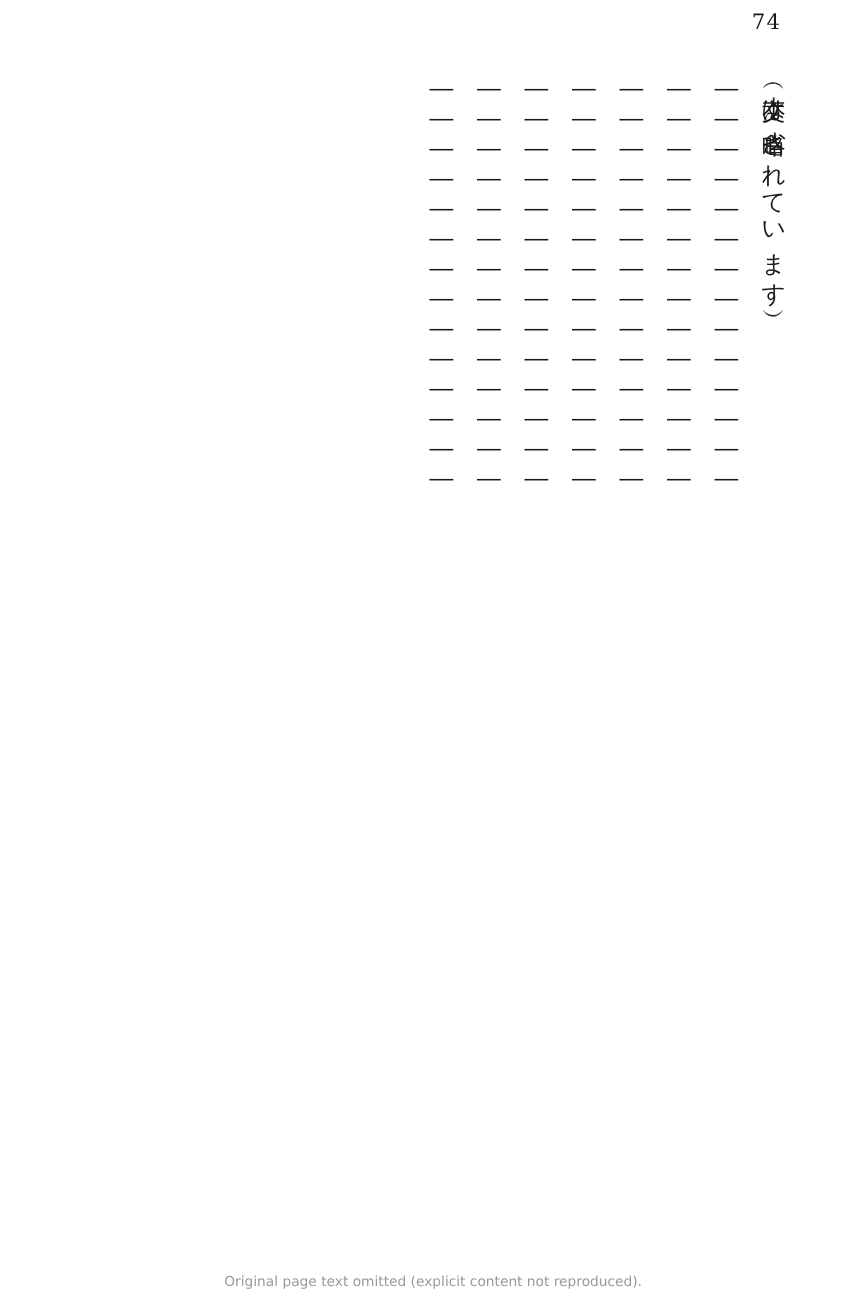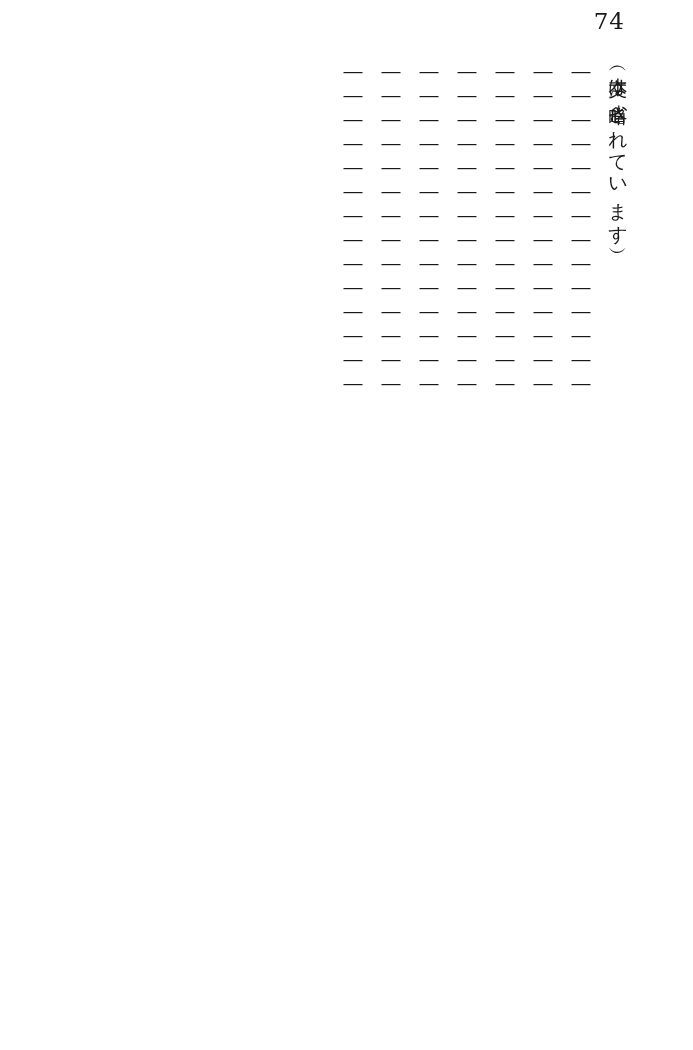--- a/index.html
+++ b/index.html
@@ -13,21 +13,21 @@
     height: 1050px;
     background: #ffffff;
     font-family: "DejaVu Serif", serif;
     color: #1a1a1a;
     overflow: hidden;
   }
   .page-number {
     position: absolute;
     top: 8px;
     right: 68px;
-    font-size: 23px;
+    font-size: 17px;
     letter-spacing: 1px;
   }
   .text-block {
     position: absolute;
     top: 60px;
     right: 55px;
     bottom: 60px;
     left: 55px;
     writing-mode: vertical-rl;
     text-orientation: upright;
@@ -58,13 +58,14 @@
     <p class="para">（本文は省略されています）</p>
     <p class="para">――――――――――――――</p>
     <p class="para">――――――――――――――</p>
     <p class="para">――――――――――――――</p>
     <p class="para">――――――――――――――</p>
     <p class="para">――――――――――――――</p>
     <p class="para">――――――――――――――</p>
     <p class="para">――――――――――――――</p>
   </div>
 
+  <div class="notice">Original page text omitted (explicit content not reproduced).</div>
 </div>
 
 </body></html>

